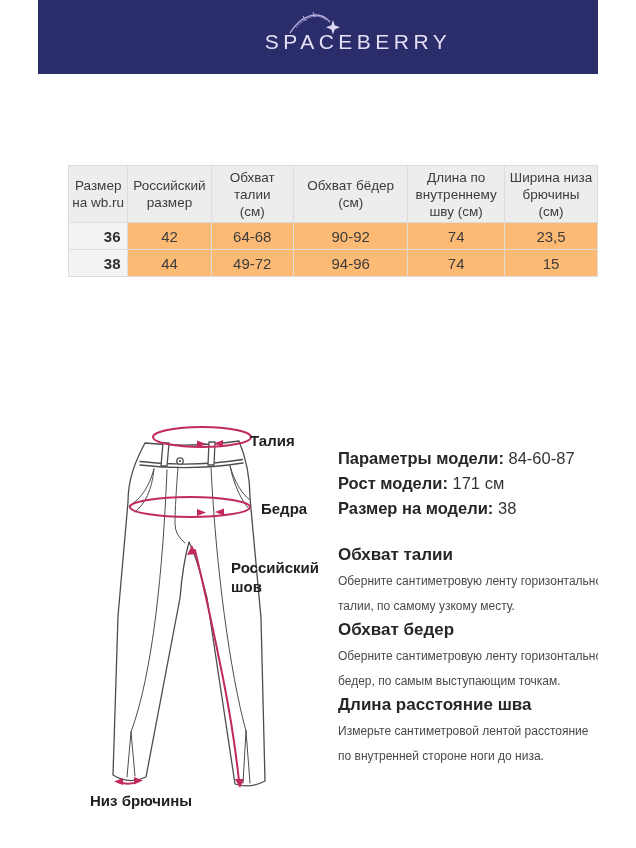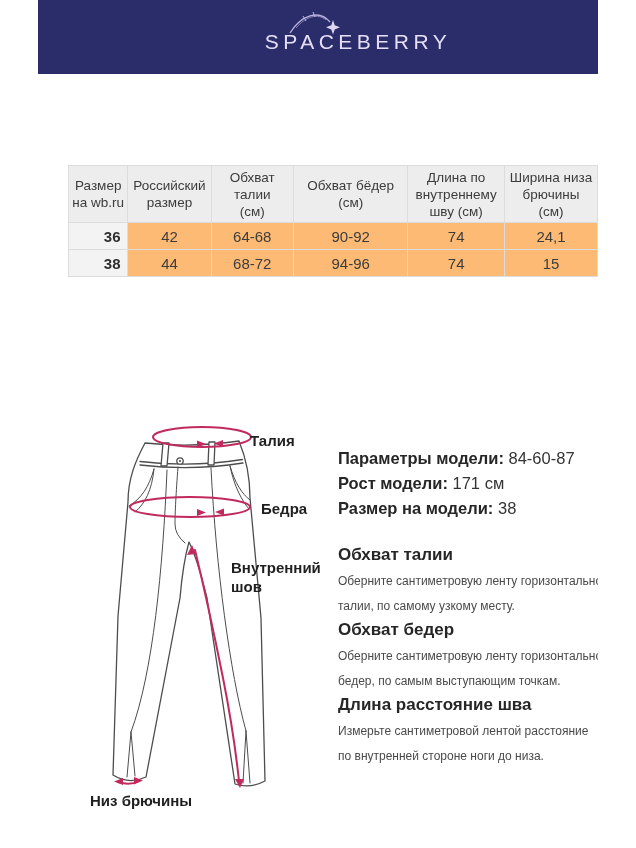--- a/index.html
+++ b/index.html
@@ -97,26 +97,26 @@
 (см)</th>
       </tr>
     </thead>
     <tbody>
       <tr>
         <td class="col-first">36</td>
         <td>42</td>
         <td>64-68</td>
         <td>90-92</td>
         <td>74</td>
-        <td>24,1</td>
+        <td>23,5</td>
       </tr>
       <tr>
         <td class="col-first">38</td>
         <td>44</td>
-        <td>68-72</td>
+        <td>49-72</td>
         <td>94-96</td>
         <td>74</td>
         <td>15</td>
       </tr>
     </tbody>
   </table>
 
   <svg class="sketch" width="250" height="400" viewBox="0 0 250 400">
     <g stroke="#4d4d4d" stroke-width="1.3" fill="none" stroke-linejoin="round" stroke-linecap="round">
 
@@ -153,21 +153,21 @@
       <polygon points="142,94 151,90.5 151,97.5"></polygon>
       <polygon points="119,127 114,137 123,136"></polygon>
       <polygon points="167,370 162,361 171,361"></polygon>
       <polygon points="41,363.5 50,360 50,367"></polygon>
       <polygon points="70,362.5 61,359 61,366.5"></polygon>
     </g>
   </svg>
 
   <div class="diagram-label lbl-waist">Талия</div>
   <div class="diagram-label lbl-hips">Бедра</div>
-  <div class="diagram-label lbl-inseam">Внутренний шов</div>
+  <div class="diagram-label lbl-inseam">Российский шов</div>
   <div class="diagram-label lbl-hem">Низ брючины</div>
 
   <div class="model-info">
     <div class="model-line"><b>Параметры модели:</b> <span>84-60-87</span></div>
     <div class="model-line"><b>Рост модели:</b> <span>171 см</span></div>
     <div class="model-line"><b>Размер на модели:</b> <span>38</span></div>
   </div>
 
   <div class="guide-title t1">Обхват талии</div>
   <div class="guide-text p1">Оберните сантиметровую ленту горизонтально вокруг

